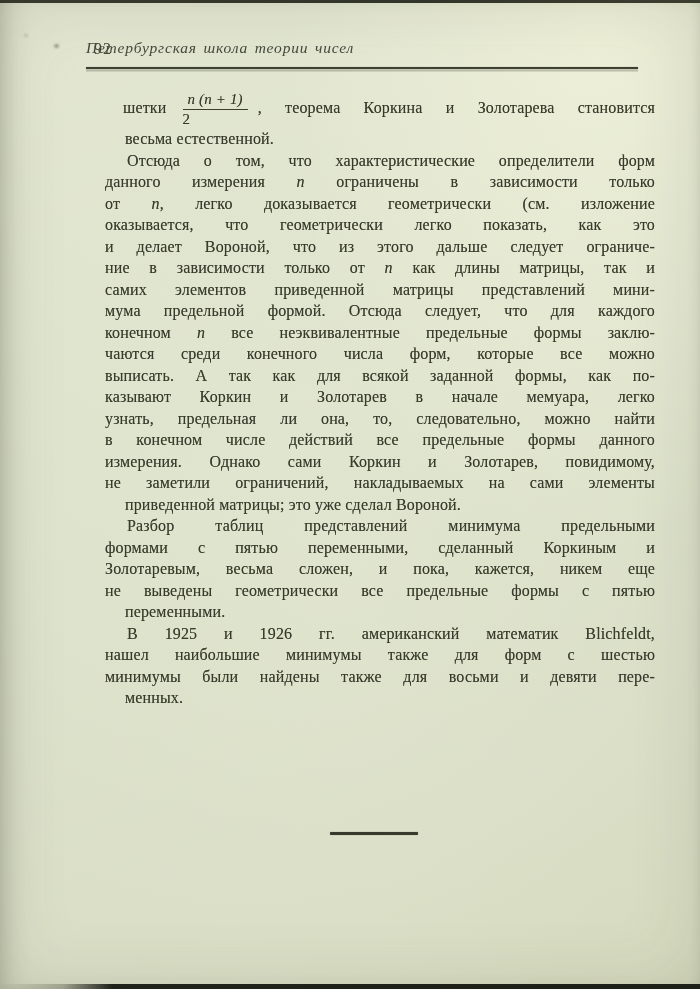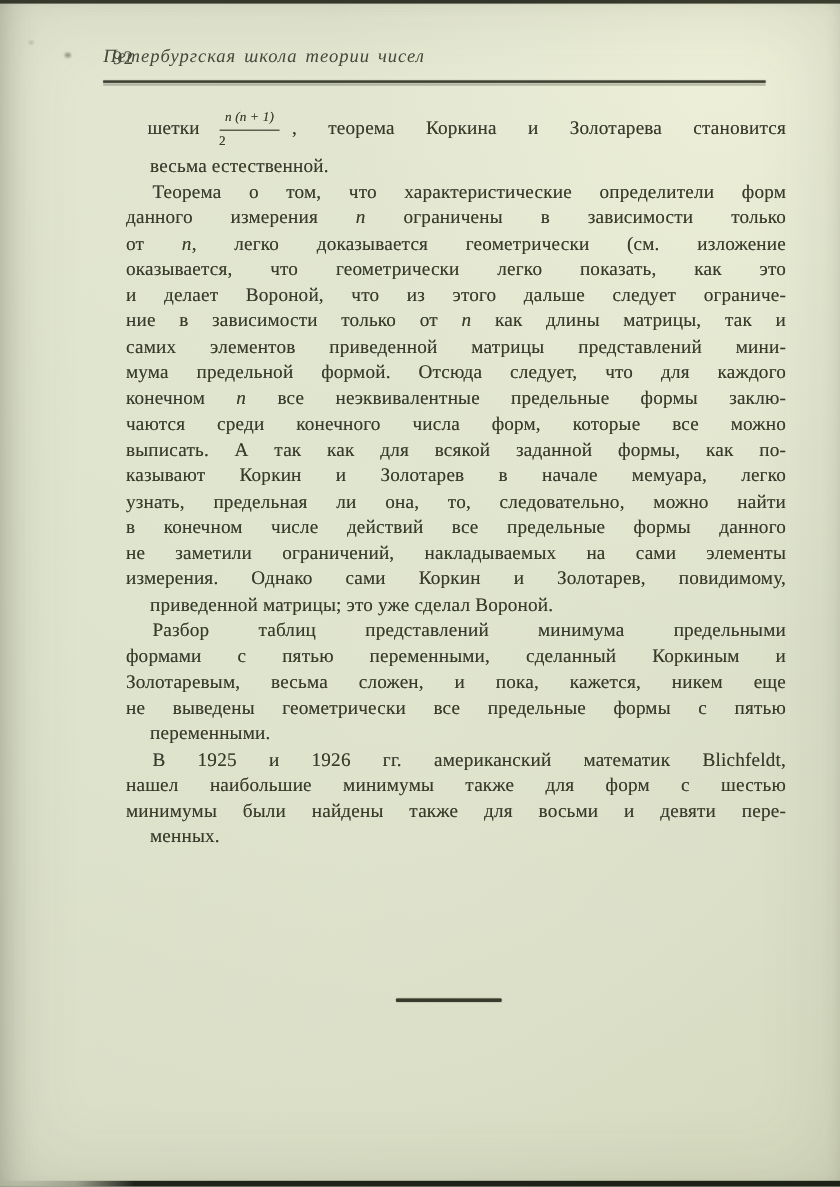--- a/index.html
+++ b/index.html
@@ -60,21 +60,21 @@
     text-align-last:justify;
     white-space:normal;
   }
   .ln.endln{text-align-last:left;margin-left:20px;}
   .ln.indent{padding-left:22px;}
   .ln em{font-style:italic;letter-spacing:0.3px;}
 
   .fracline{height:40px;line-height:40px;margin-left:18px;}
   .frac{
     display:inline-block;vertical-align:middle;
-    text-align:center;font-size:11px;line-height:17px;
+    text-align:center;font-size:15px;line-height:17px;
     margin:0 10px 0 16px;
   }
   .frac .num{display:block;font-style:italic;padding:0 5px 1px;border-bottom:1.3px solid #3c3f30;}
   .frac .den{display:block;padding-top:1px;}
 
   .end-divider{
     position:absolute;top:832px;left:330px;width:88px;height:2.5px;
     background:#383b2c;border-radius:1px;
     box-shadow:0 0 1px rgba(56,59,44,.7);
   }
@@ -94,36 +94,36 @@
   <div class="headrule"></div>
 
   <div class="bodytext">
 
     <div>
       <div class="ln fracline"><span>шетки</span><span class="frac"><span class="num">n (n + 1)</span><span class="den">2</span></span><span>, теорема Коркина и Золотарева становится</span></div>
       <div class="ln endln">весьма естественной.</div>
     </div>
 
     <div>
-      <div class="ln indent">Теорема о том, что характеристические определители форм</div>
+      <div class="ln indent">Отсюда о том, что характеристические определители форм</div>
       <div class="ln"><span>данного измерения </span><em>n</em><span> ограничены в зависимости только</span></div>
       <div class="ln"><span>от </span><em>n</em><span>, легко доказывается геометрически (см. изложение</span></div>
       <div class="ln">оказывается, что геометрически легко показать, как это</div>
       <div class="ln">и делает Вороной, что из этого дальше следует ограниче-</div>
       <div class="ln"><span>ние в зависимости только от </span><em>n</em><span> как длины матрицы, так и</span></div>
       <div class="ln">самих элементов приведенной матрицы представлений мини-</div>
       <div class="ln">мума предельной формой. Отсюда следует, что для каждого</div>
       <div class="ln"><span>конечном </span><em>n</em><span> все неэквивалентные предельные формы заклю-</span></div>
       <div class="ln">чаются среди конечного числа форм, которые все можно</div>
       <div class="ln">выписать. А так как для всякой заданной формы, как по-</div>
       <div class="ln">казывают Коркин и Золотарев в начале мемуара, легко</div>
       <div class="ln">узнать, предельная ли она, то, следовательно, можно найти</div>
       <div class="ln">в конечном числе действий все предельные формы данного</div>
+      <div class="ln">измерения. Однако сами Коркин и Золотарев, повидимому,</div>
       <div class="ln">не заметили ограничений, накладываемых на сами элементы</div>
-      <div class="ln">измерения. Однако сами Коркин и Золотарев, повидимому,</div>
       <div class="ln endln">приведенной матрицы; это уже сделал Вороной.</div>
     </div>
 
     <div>
       <div class="ln indent">Разбор таблиц представлений минимума предельными</div>
       <div class="ln">формами с пятью переменными, сделанный Коркиным и</div>
       <div class="ln">Золотаревым, весьма сложен, и пока, кажется, никем еще</div>
       <div class="ln">не выведены геометрически все предельные формы с пятью</div>
       <div class="ln endln">переменными.</div>
     </div>

